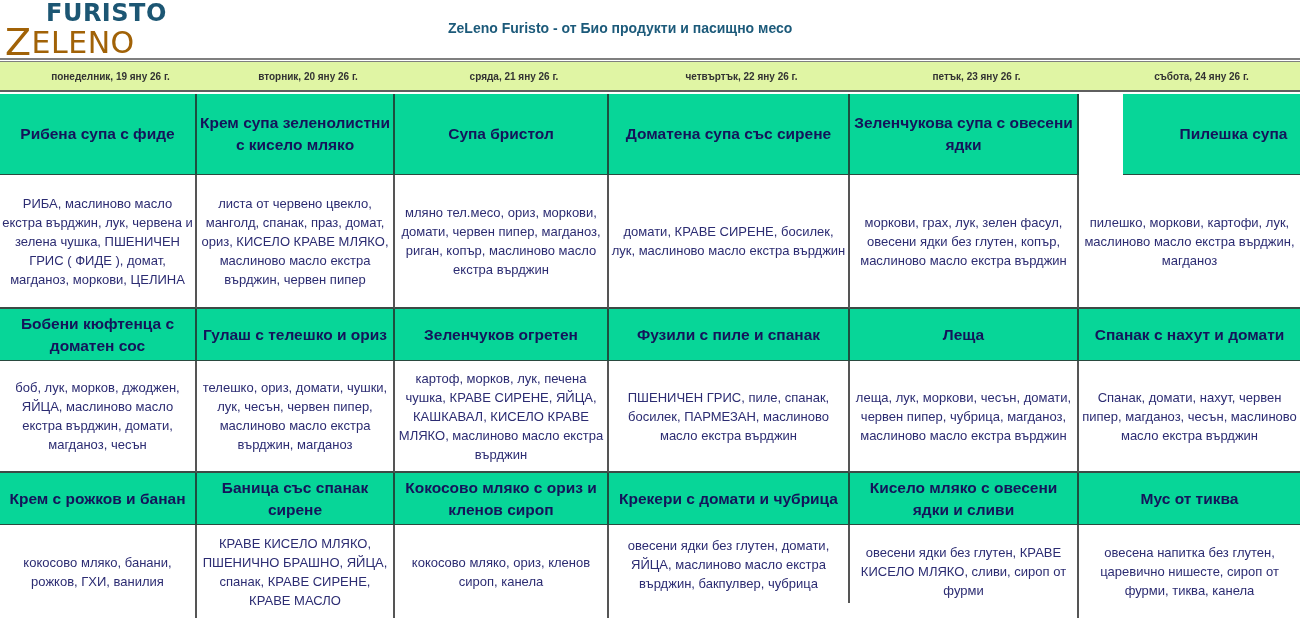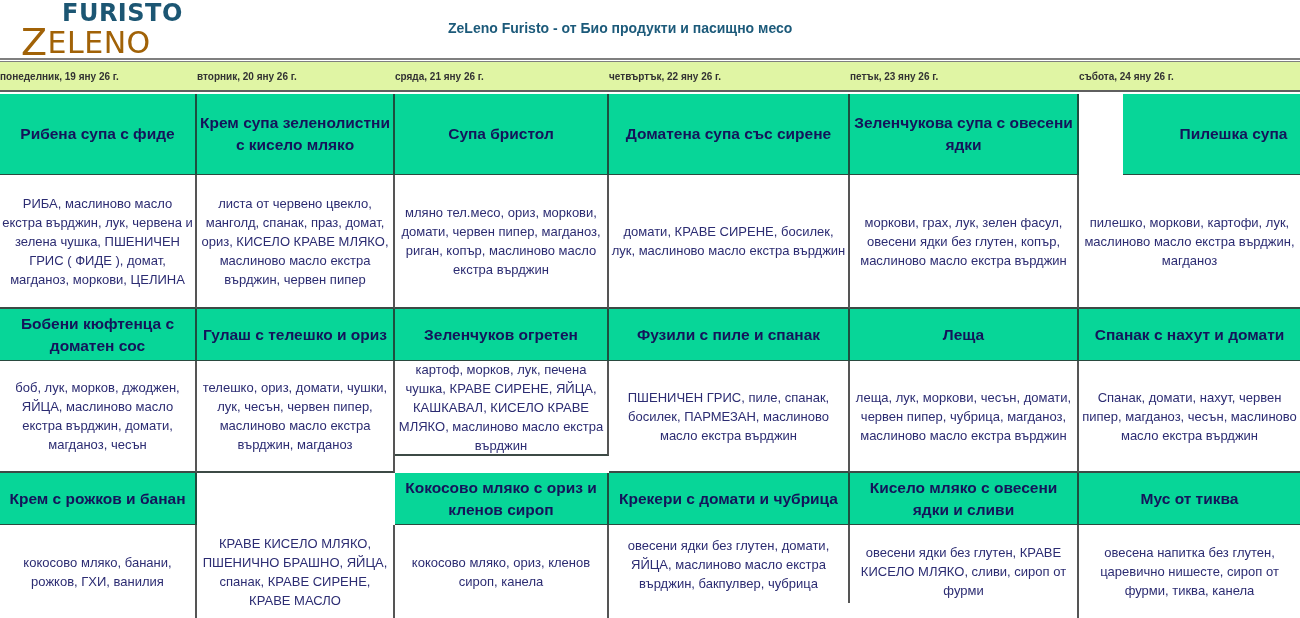--- a/index.html
+++ b/index.html
@@ -1,26 +1,26 @@
 <!DOCTYPE html>
 <html><head>
   <meta charset="utf-8">
   <style>
     html, body { margin: 0; padding: 0; background: #ffffff; }
     body { width: 1300px; height: 618px; overflow: hidden; position: relative; font-family: "Liberation Sans", "DejaVu Sans", sans-serif; }
     .header { position: absolute; left: 0; top: 0; width: 1300px; height: 58px; background: #ffffff; }
-    .logo { position: absolute; left: 20px; top: 0px; width: 200px; height: 56px; font-family: "DejaVu Sans", sans-serif; font-weight: bold; line-height: 1; }
+    .logo { position: absolute; left: 4px; top: 0px; width: 200px; height: 56px; font-family: "DejaVu Sans", sans-serif; font-weight: bold; line-height: 1; }
     .logo-furisto { position: absolute; left: 42px; top: 1px; font-size: 24px; color: #1c5673; letter-spacing: 0.5px; font-weight: 900; }
     .logo-zeleno { position: absolute; left: 1px; top: 21px; font-size: 30px; color: #a16207; letter-spacing: 0.5px; font-weight: 400; }
     .logo-zeleno .big-z { font-size: 38px; position: relative; top: 2px; }
     .site-title { position: absolute; left: 448px; top: 20px; font-size: 14px; font-weight: bold; color: #1c5a7a; white-space: nowrap; }
     .rule-top { position: absolute; left: 0; top: 58px; width: 1300px; height: 2px; background: #7f7f7f; }
     .rule-top2 { position: absolute; left: 0; top: 61px; width: 1300px; height: 1px; background: #7f7f7f; }
     .day-bar { position: absolute; left: 0; top: 62px; width: 1300px; height: 28px; background: #e0f5a4; border-bottom: 2px solid #5f5f5f; }
-    .day-cell { position: absolute; top: 0; height: 28px; line-height: 30px; text-align: left; font-size: 10px; font-weight: bold; color: #333333; white-space: nowrap; }
+    .day-cell { position: absolute; top: 0; height: 28px; line-height: 30px; text-align: center; font-size: 10px; font-weight: bold; color: #333333; white-space: nowrap; margin-left: 12px; }
     .grid { position: absolute; left: 0; top: 94px; width: 1300px; height: 524px; border-radius: 25px; }
     .cell { position: absolute; box-sizing: border-box; display: flex; align-items: center; justify-content: center; text-align: center; overflow: hidden; }
     .dish { background: #07d698; color: #14145a; font-weight: bold; font-size: 15.5px; line-height: 22px; padding: 0 3px; border-right: 2px solid #1d4f3f; border-bottom: 1px solid #2a4a3f; }
     .ing { background: #ffffff; color: #2c2c72; font-size: 13px; line-height: 19px; padding: 0 2px; border-right: 2px solid #555555; border-bottom: 2px solid #3c4a45; }
     .cell.last { border-right: none; }
   </style>
 </head>
 <body>
 
 <div class="header">
@@ -60,26 +60,27 @@
 
   <div class="cell dish" style="left:0;top:215px;width:197px;height:52px">Бобени кюфтенца с доматен сос</div>
   <div class="cell dish" style="left:197px;top:215px;width:198px;height:52px">Гулаш с телешко и ориз</div>
   <div class="cell dish" style="left:395px;top:215px;width:214px;height:52px">Зеленчуков огретен</div>
   <div class="cell dish" style="left:609px;top:215px;width:241px;height:52px">Фузили с пиле и спанак</div>
   <div class="cell dish" style="left:850px;top:215px;width:229px;height:52px">Леща</div>
   <div class="cell dish last" style="left:1079px;top:215px;width:221px;height:52px">Спанак с нахут и домати</div>
 
   <div class="cell ing" style="left:0;top:267px;width:197px;height:112px">боб, лук, морков, джоджен, ЯЙЦА, маслиново масло екстра върджин, домати, магданоз, чесън</div>
   <div class="cell ing" style="left:197px;top:267px;width:198px;height:112px">телешко, ориз, домати, чушки, лук, чесън, червен пипер, маслиново масло екстра върджин, магданоз</div>
-  <div class="cell ing" style="left:395px;top:267px;width:214px;height:95px">картоф, морков, лук, печена чушка, КРАВЕ СИРЕНЕ, ЯЙЦА, КАШКАВАЛ, КИСЕЛО КРАВЕ МЛЯКО, маслиново масло екстра върджин</div>
+  <div class="cell ing" style="left:395px;top:267px;width:214px;height:112px">картоф, морков, лук, печена чушка, КРАВЕ СИРЕНЕ, ЯЙЦА, КАШКАВАЛ, КИСЕЛО КРАВЕ МЛЯКО, маслиново масло екстра върджин</div>
   <div class="cell ing" style="left:609px;top:267px;width:241px;height:112px">ПШЕНИЧЕН ГРИС, пиле, спанак, босилек, ПАРМЕЗАН, маслиново масло екстра върджин</div>
   <div class="cell ing" style="left:850px;top:267px;width:229px;height:112px">леща, лук, моркови, чесън, домати, червен пипер, чубрица, магданоз, маслиново масло екстра върджин</div>
   <div class="cell ing last" style="left:1079px;top:267px;width:221px;height:112px">Спанак, домати, нахут, червен пипер, магданоз, чесън, маслиново масло екстра върджин</div>
 
   <div class="cell dish" style="left:0;top:379px;width:197px;height:52px">Крем с рожков и банан</div>
+  <div class="cell dish" style="left:197px;top:379px;width:198px;height:52px">Баница със спанак сирене</div>
   <div class="cell dish" style="left:395px;top:379px;width:214px;height:52px">Кокосово мляко с ориз и кленов сироп</div>
   <div class="cell dish" style="left:609px;top:379px;width:241px;height:52px">Крекери с домати и чубрица</div>
   <div class="cell dish" style="left:850px;top:379px;width:229px;height:52px">Кисело мляко с овесени ядки и сливи</div>
   <div class="cell dish last" style="left:1079px;top:379px;width:221px;height:52px">Мус от тиква</div>
 
   <div class="cell ing" style="left:0;top:431px;width:197px;height:93px;border-bottom:none">кокосово мляко, банани, рожков, ГХИ, ванилия</div>
   <div class="cell ing" style="left:395px;top:431px;width:214px;height:93px;border-bottom:none">кокосово мляко, ориз, кленов сироп, канела</div>
   <div class="cell ing" style="left:197px;top:431px;width:198px;height:93px;border-bottom:none">КРАВЕ КИСЕЛО МЛЯКО, ПШЕНИЧНО БРАШНО, ЯЙЦА, спанак, КРАВЕ СИРЕНЕ, КРАВЕ МАСЛО</div>
   <div class="cell ing" style="left:609px;top:431px;width:241px;height:78px;border-bottom:none">овесени ядки без глутен, домати, ЯЙЦА,  маслиново масло екстра върджин, бакпулвер, чубрица</div>
   <div class="cell ing" style="left:850px;top:431px;width:229px;height:93px;border-bottom:none">овесени ядки без глутен, КРАВЕ КИСЕЛО МЛЯКО, сливи, сироп от фурми</div>

